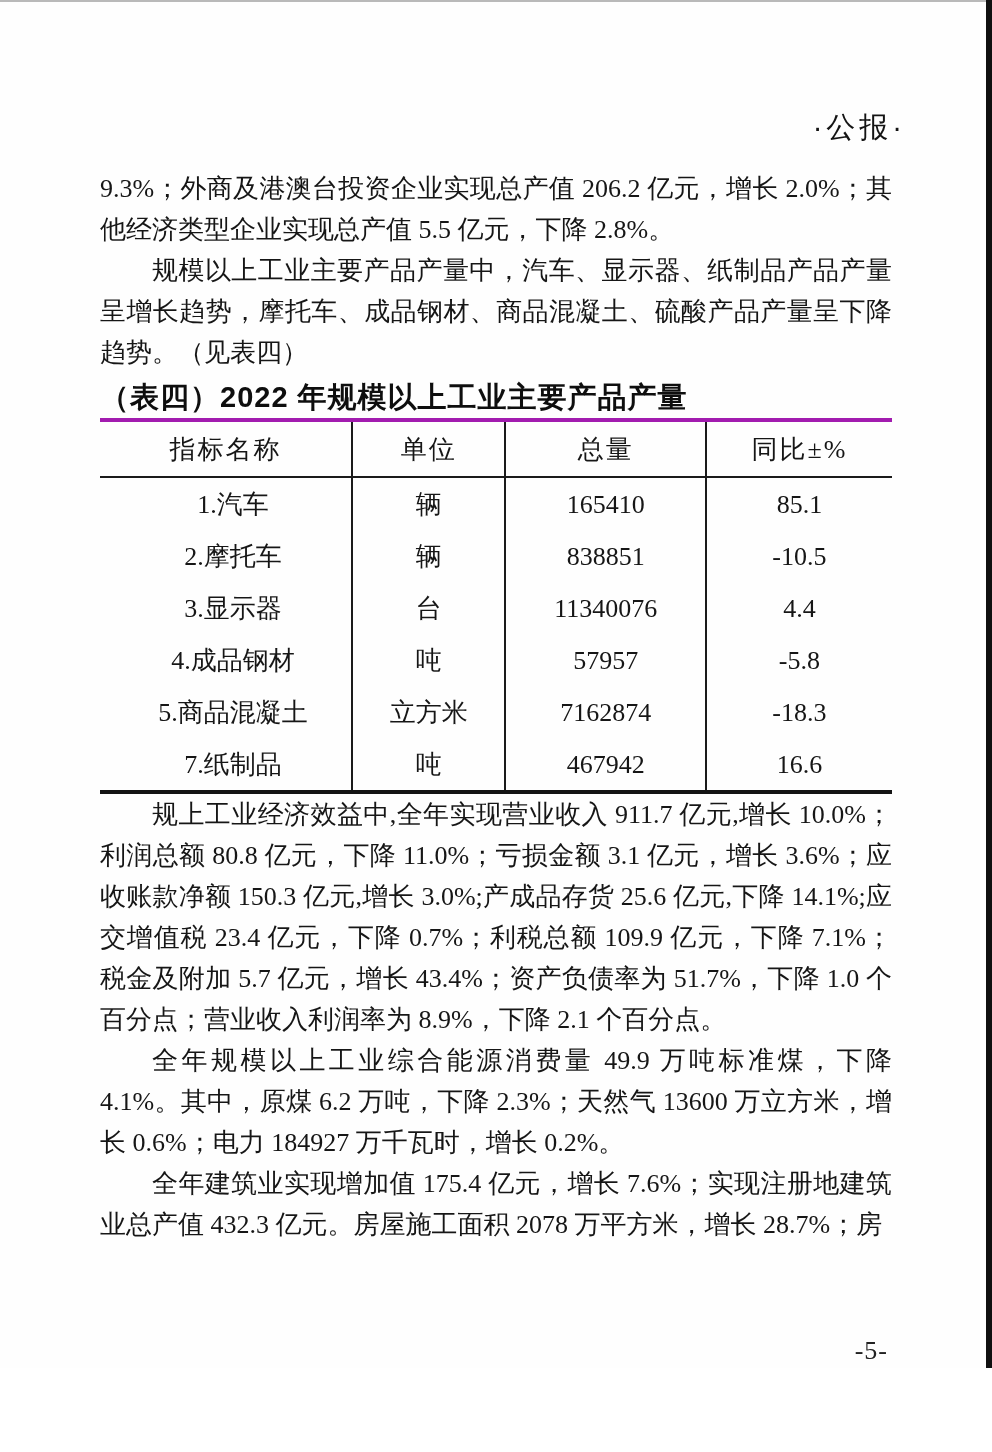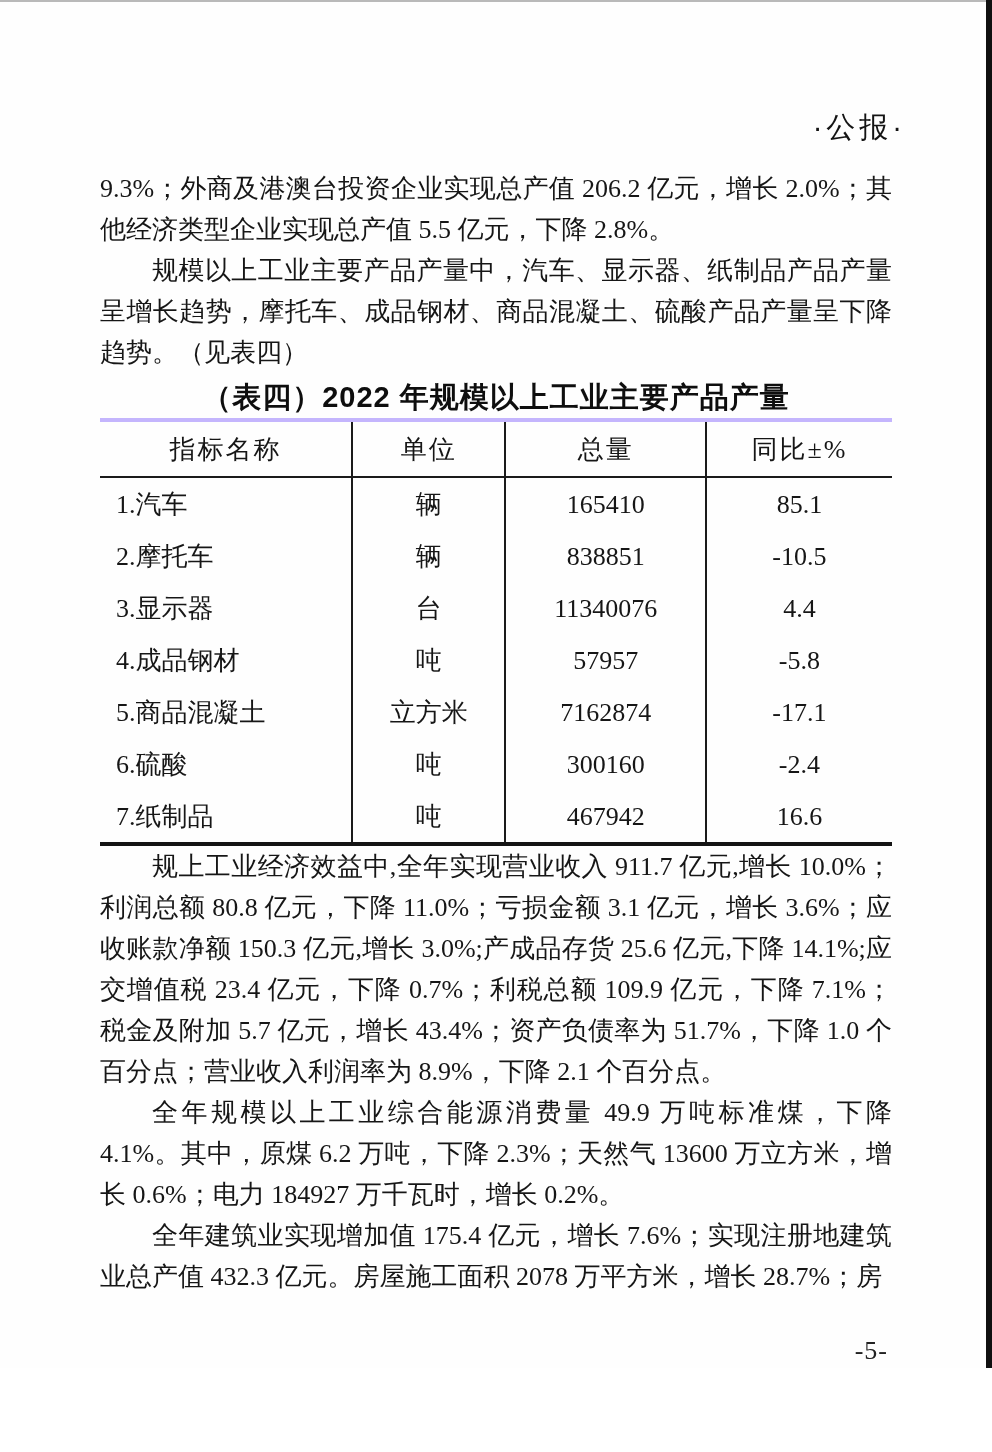--- a/index.html
+++ b/index.html
@@ -37,30 +37,30 @@
     text-align: justify; text-justify: inter-ideograph;
     color: #161616;
   }
   .content p { margin: 0; text-indent: 2em; }
   .content p.continuation { text-indent: 0; }
   .table-title {
     font-family: "Liberation Sans", "DejaVu Sans", sans-serif;
     font-weight: bold;
     font-size: 29px; line-height: 36px;
     margin-top: 6px;
-    text-align: center; text-indent: 0;
+    text-align: left; text-indent: 0;
     color: #0e0e0e;
     letter-spacing: 1px;
   }
   table.products {
     width: 100%;
     border-collapse: collapse;
     table-layout: fixed;
     margin-top: 3px;
-    border-top: 4px solid #c4b5fd;
+    border-top: 4px solid #a21caf;
     border-bottom: 4px solid #141414;
     font-size: 26px;
   }
   table.products col.c1 { width: 31.8%; }
   table.products col.c2 { width: 19.4%; }
   table.products col.c3 { width: 25.3%; }
   table.products col.c4 { width: 23.5%; }
   table.products th {
     height: 52px;
     font-weight: normal;
@@ -71,21 +71,21 @@
   }
   table.products td {
     height: 50px;
     text-align: center;
     vertical-align: middle;
   }
   table.products th.vline, table.products td.vline {
     border-right: 2px solid #1a1a1a;
   }
   table.products td.name {
-    text-align: left;
+    text-align: center;
     padding-left: 16px;
   }
   .after-table { margin-top: 16px; }
   .page-number {
     position: absolute; top: 1336px; right: 104px;
     font-size: 26px; letter-spacing: 1px;
     color: #222;
   }
 </style>
 </head>
@@ -140,27 +140,21 @@
         <tr>
           <td class="name vline">4.成品钢材</td>
           <td class="vline">吨</td>
           <td class="vline">57957</td>
           <td>-5.8</td>
         </tr>
         <tr>
           <td class="name vline">5.商品混凝土</td>
           <td class="vline">立方米</td>
           <td class="vline">7162874</td>
-          <td>-17.1</td>
-        </tr>
-        <tr>
-          <td class="name vline">6.硫酸</td>
-          <td class="vline">吨</td>
-          <td class="vline">300160</td>
-          <td>-2.4</td>
+          <td>-18.3</td>
         </tr>
         <tr>
           <td class="name vline">7.纸制品</td>
           <td class="vline">吨</td>
           <td class="vline">467942</td>
           <td>16.6</td>
         </tr>
       </tbody>
     </table>
 

